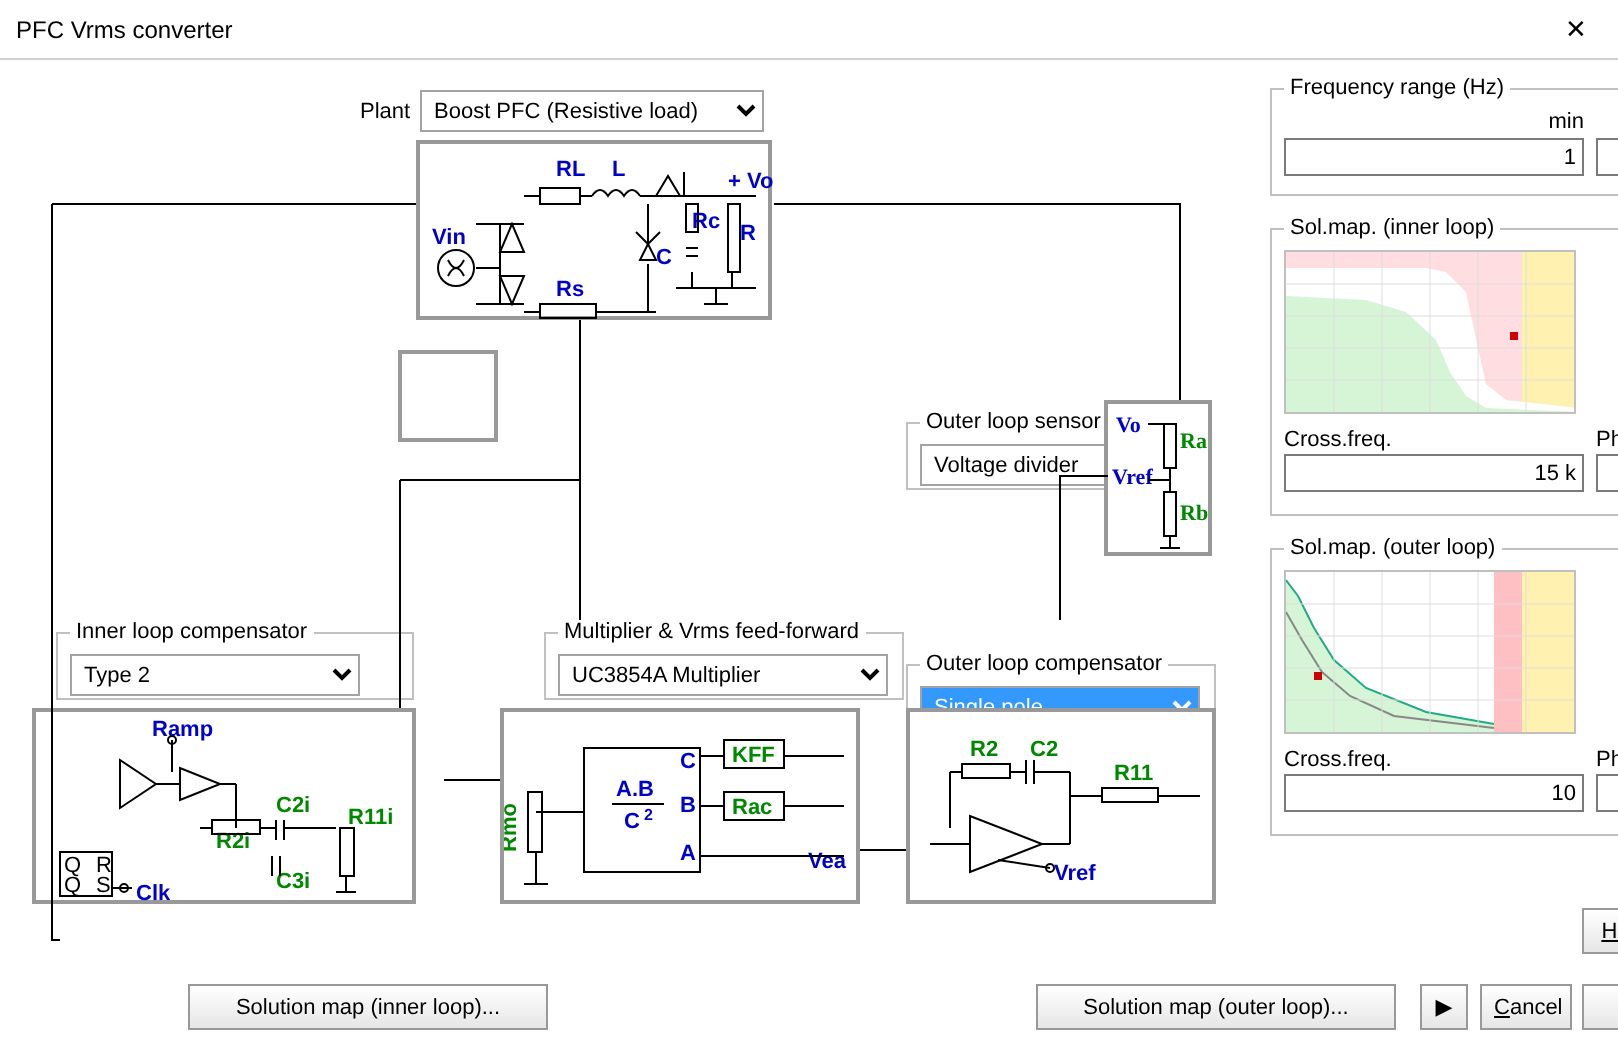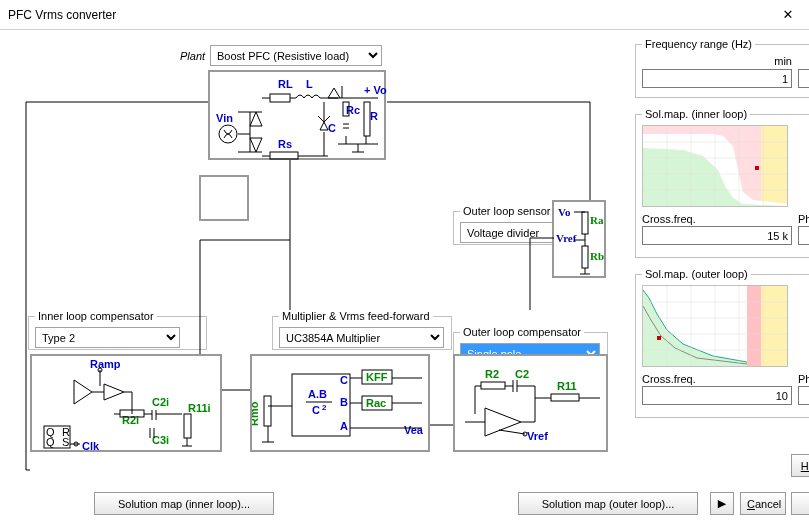--- a/index.html
+++ b/index.html
@@ -95,21 +95,21 @@
 </head>
 <body>
 
 <div class="titlebar">
   <span class="title">PFC Vrms converter</span>
   <span class="close">✕</span>
 </div>
 
 <div class="body">
 
-<div style="position:absolute; left:180px; top:20px; font-size:11px;font-style:italic;">Plant</div>
+<div style="position:absolute; left:180px; top:20px; font-size:11px;">Plant</div>
 <select style="position:absolute; left:210px; top:15px; width:172px;">
   <option>Boost PFC (Resistive load)</option>
 </select>
 <div class="schematic" style="left:208px; top:40px; width:178px; height:90px;">
   <svg width="178" height="90">
     <text x="6" y="50" class="sblue">Vin</text>
     <circle cx="18" cy="62" r="9" class="comp"></circle>
     <path d="M14 58 Q18 66 22 58 M14 66 Q18 58 22 66" class="comp"></path>
     <path class="wire" d="M28 62 H40 M40 40 V80 M28 40 H52 M28 80 H52"></path>
     <path d="M46 40 L40 54 L52 54 Z M46 80 L40 66 L52 66 Z" class="comp"></path>
@@ -165,21 +165,21 @@
     <line x1="26" y1="72" x2="36" y2="72" class="wire"></line>
   </svg>
 </div>
 
 <fieldset style="left:16px; top:280px; width:179px; height:40px;margin-left:12px;">
   <legend>Inner loop compensator</legend>
   <select style="width:145px;">
     <option>Type 2</option>
   </select>
 </fieldset>
-<div class="schematic" style="left:30px; top:324px; width:192px; height:98px;">
+<div class="schematic" style="left:16px; top:324px; width:192px; height:98px;">
   <svg width="192" height="98">
     <text x="58" y="12" class="sblue">Ramp</text>
     <path d="M60 36 L42 24 L42 48 Z" class="comp"></path>
     <line x1="60" y1="36" x2="72" y2="36" class="wire"></line>
     <line x1="68" y1="14" x2="68" y2="30" class="wire"></line>
     <circle cx="68" cy="14" r="2" class="comp"></circle>
     <path d="M72 28 L72 44 L92 36 Z" class="comp"></path>
     <text x="90" y="68" class="sgreen">R2i</text>
     <rect x="88" y="54" width="24" height="7" class="comp"></rect>
     <text x="120" y="50" class="sgreen">C2i</text>

